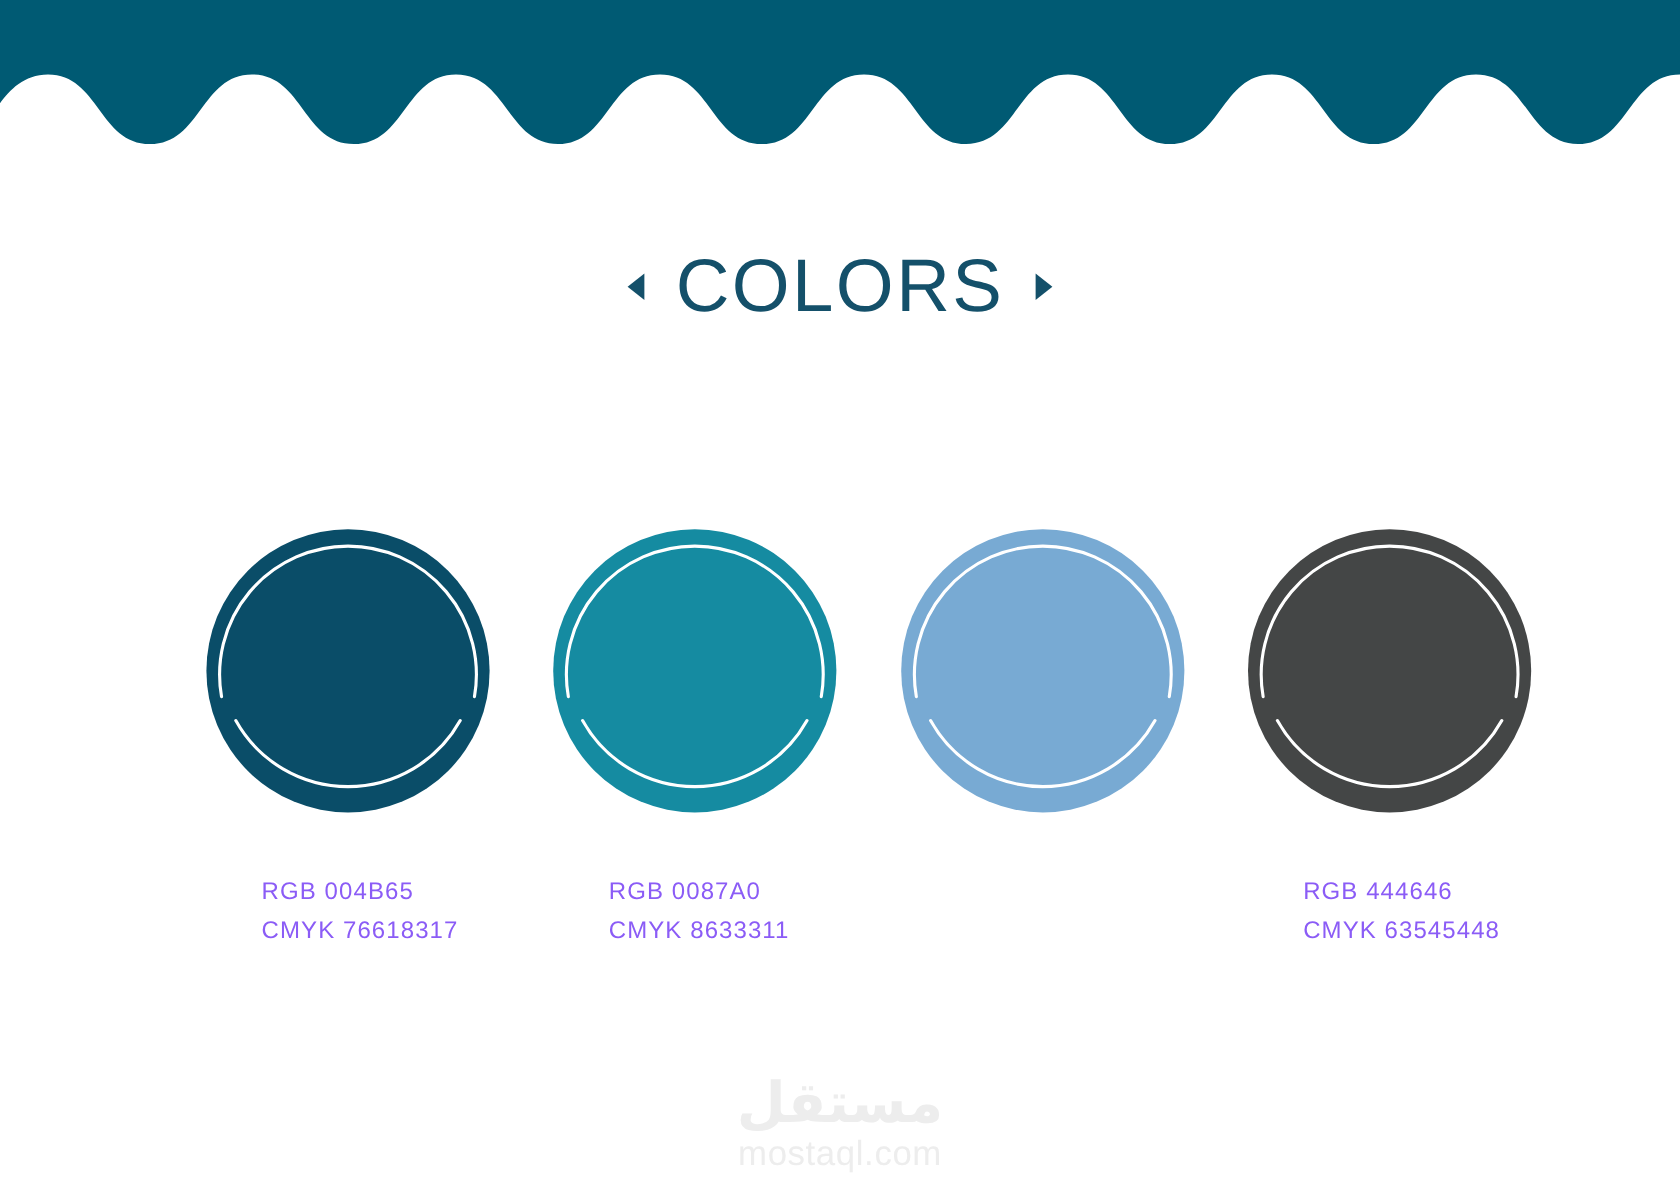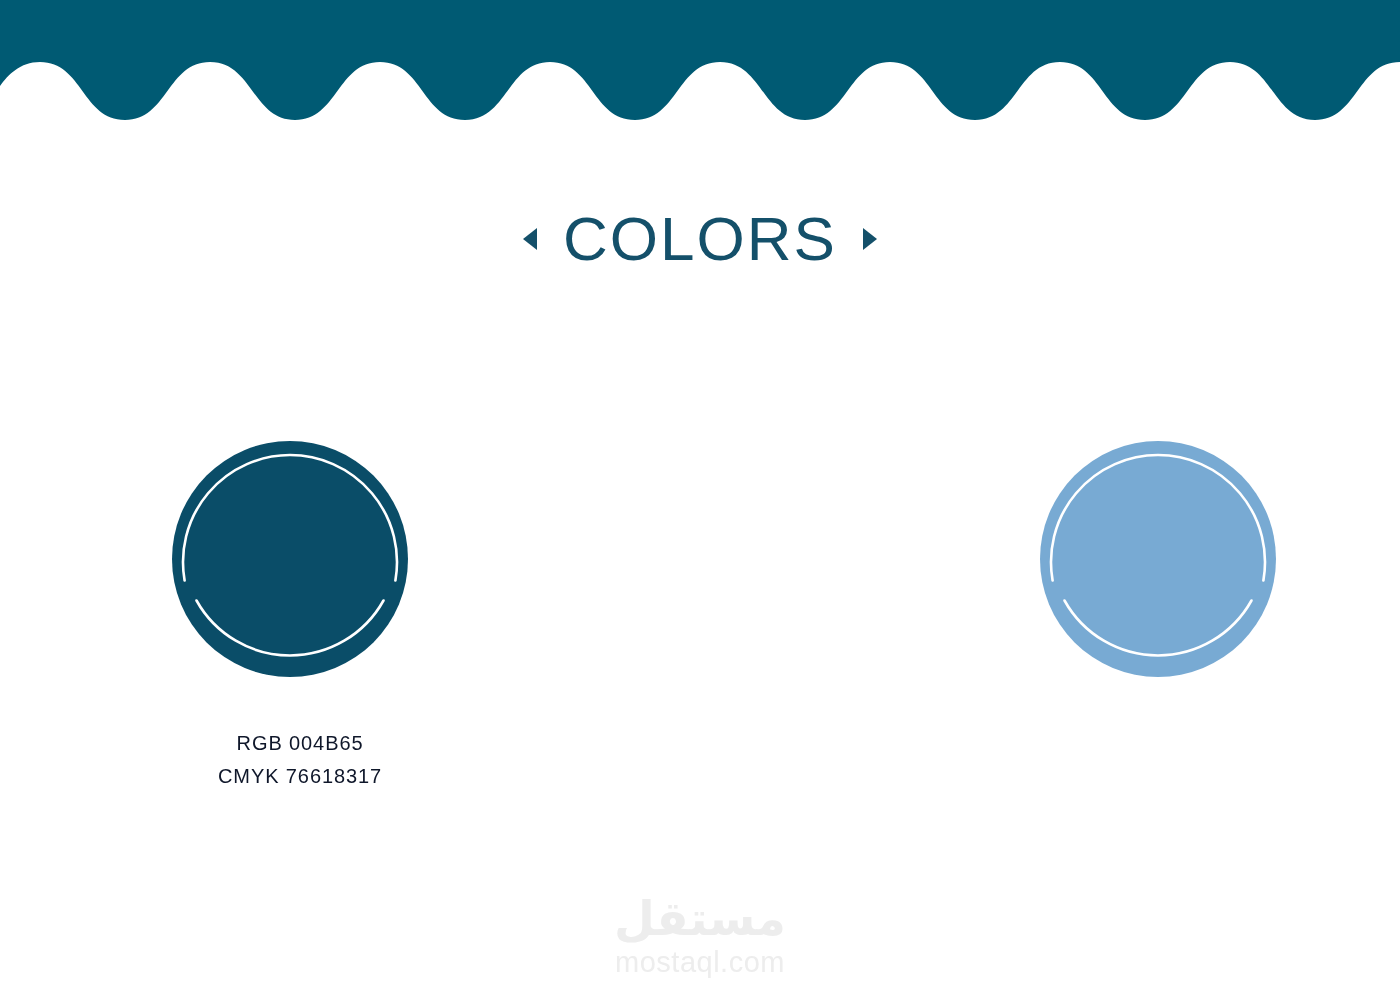--- a/index.html
+++ b/index.html
@@ -11,21 +11,20 @@
     background: #ffffff;
     font-family: "Liberation Sans", "DejaVu Sans", sans-serif;
     overflow: hidden;
   }
 
   #slide {
     position: relative;
     width: 1239px;
     height: 990px;
     background: #ffffff;
-    text-align: center;
   }
 
   
   #wave-band {
     position: absolute;
     top: 0;
     left: 0;
     width: 1400px;
     height: 130px;
     overflow: hidden;
@@ -90,21 +89,21 @@
   }
   .circle-wrap svg {
     display: block;
     width: 238px;
     height: 238px;
   }
 
   .swatch-labels {
     margin-top: 49px;
     margin-left: 47px;
-    color: #0f172a;
+    color: #8b5cf6;
     font-size: 20px;
     line-height: 33px;
     letter-spacing: 0.9px;
     white-space: nowrap;
   }
   .swatch-labels .lbl { display: block; }
 
   
   #watermark {
     position: absolute;
@@ -176,31 +175,57 @@
           <path d="M 13.6 140.5 A 107 107 0 1 1 224.4 140.5" fill="none" stroke="#ffffff" stroke-width="2.6" stroke-linecap="round"></path>
           <path d="M 25.5 160.5 A 107 107 0 0 0 212.5 160.5" fill="none" stroke="#ffffff" stroke-width="2.6" stroke-linecap="round"></path>
         </svg>
       </div>
       <div class="swatch-labels">
         <span class="lbl">RGB 004B65</span>
         <span class="lbl">CMYK 76618317</span>
       </div>
     </div>
 
+    <div class="swatch">
+      <div class="circle-wrap">
+        <svg viewBox="0 0 238 238">
+          <circle cx="119" cy="119" r="118" fill="#158ba1"></circle>
+          <path d="M 13.6 140.5 A 107 107 0 1 1 224.4 140.5" fill="none" stroke="#ffffff" stroke-width="2.6" stroke-linecap="round"></path>
+          <path d="M 25.5 160.5 A 107 107 0 0 0 212.5 160.5" fill="none" stroke="#ffffff" stroke-width="2.6" stroke-linecap="round"></path>
+        </svg>
+      </div>
+      <div class="swatch-labels">
+        <span class="lbl">RGB 0087A0</span>
+        <span class="lbl">CMYK 8633311</span>
+      </div>
+    </div>
 
     <div class="swatch">
       <div class="circle-wrap">
         <svg viewBox="0 0 238 238">
           <circle cx="119" cy="119" r="118" fill="#78aad3"></circle>
           <path d="M 13.6 140.5 A 107 107 0 1 1 224.4 140.5" fill="none" stroke="#ffffff" stroke-width="2.6" stroke-linecap="round"></path>
           <path d="M 25.5 160.5 A 107 107 0 0 0 212.5 160.5" fill="none" stroke="#ffffff" stroke-width="2.6" stroke-linecap="round"></path>
         </svg>
       </div>
     </div>
 
+    <div class="swatch">
+      <div class="circle-wrap">
+        <svg viewBox="0 0 238 238">
+          <circle cx="119" cy="119" r="118" fill="#444646"></circle>
+          <path d="M 13.6 140.5 A 107 107 0 1 1 224.4 140.5" fill="none" stroke="#ffffff" stroke-width="2.6" stroke-linecap="round"></path>
+          <path d="M 25.5 160.5 A 107 107 0 0 0 212.5 160.5" fill="none" stroke="#ffffff" stroke-width="2.6" stroke-linecap="round"></path>
+        </svg>
+      </div>
+      <div class="swatch-labels">
+        <span class="lbl">RGB 444646</span>
+        <span class="lbl">CMYK 63545448</span>
+      </div>
+    </div>
 
   </div>
 
   <div id="watermark">
     <div id="watermark-arabic">مستقل</div>
     <div id="watermark-domain">mostaql.com</div>
   </div>
 
 </div>
 

